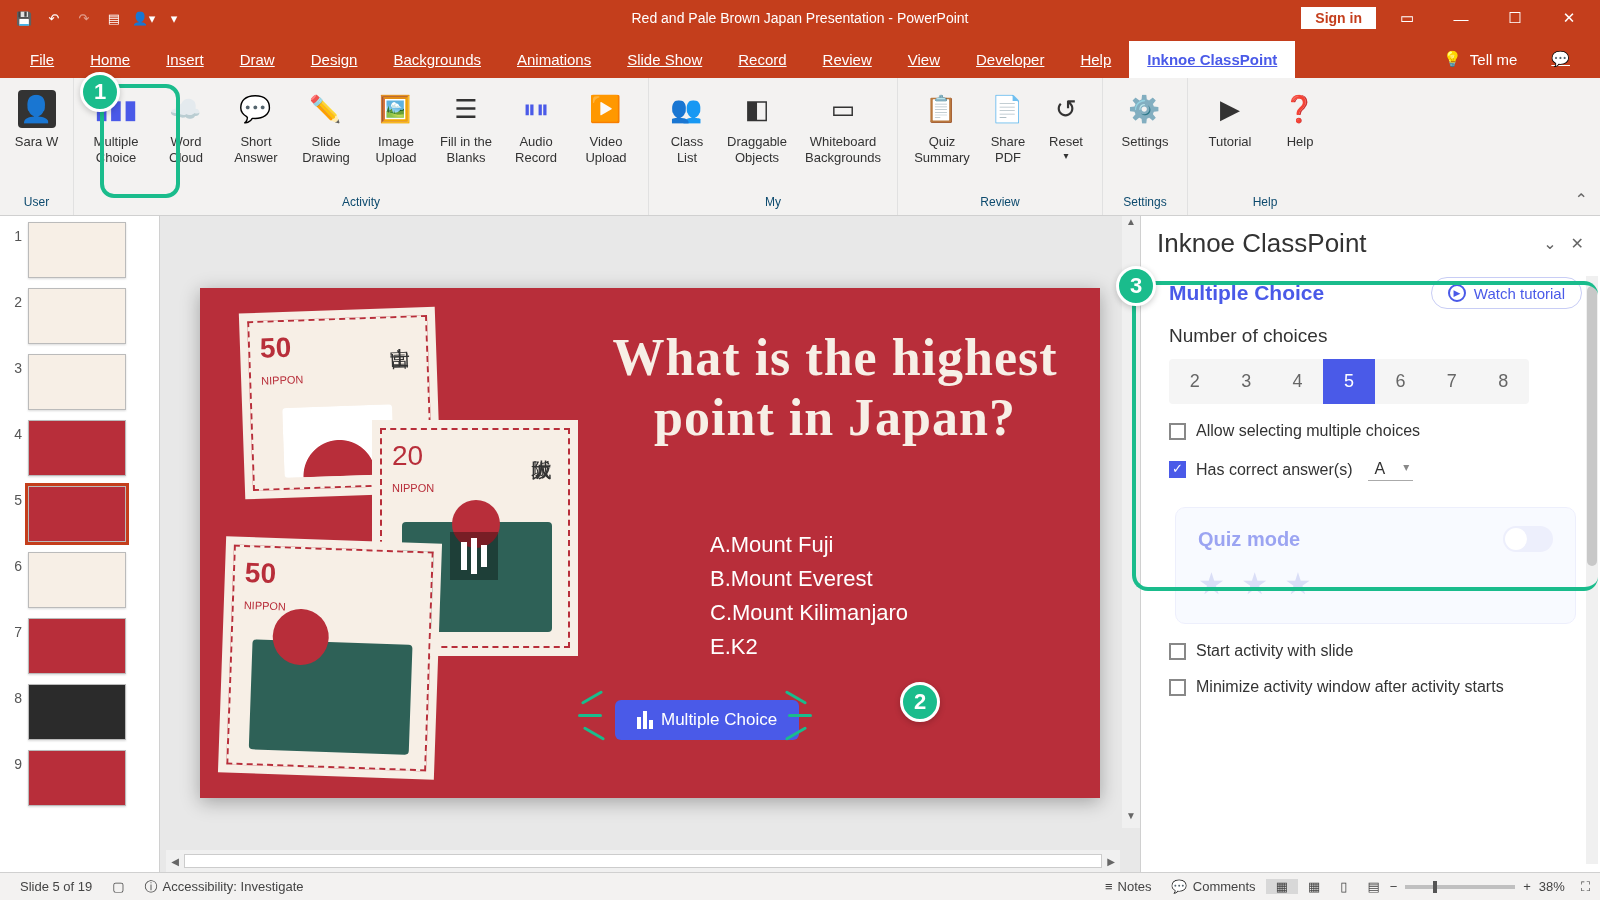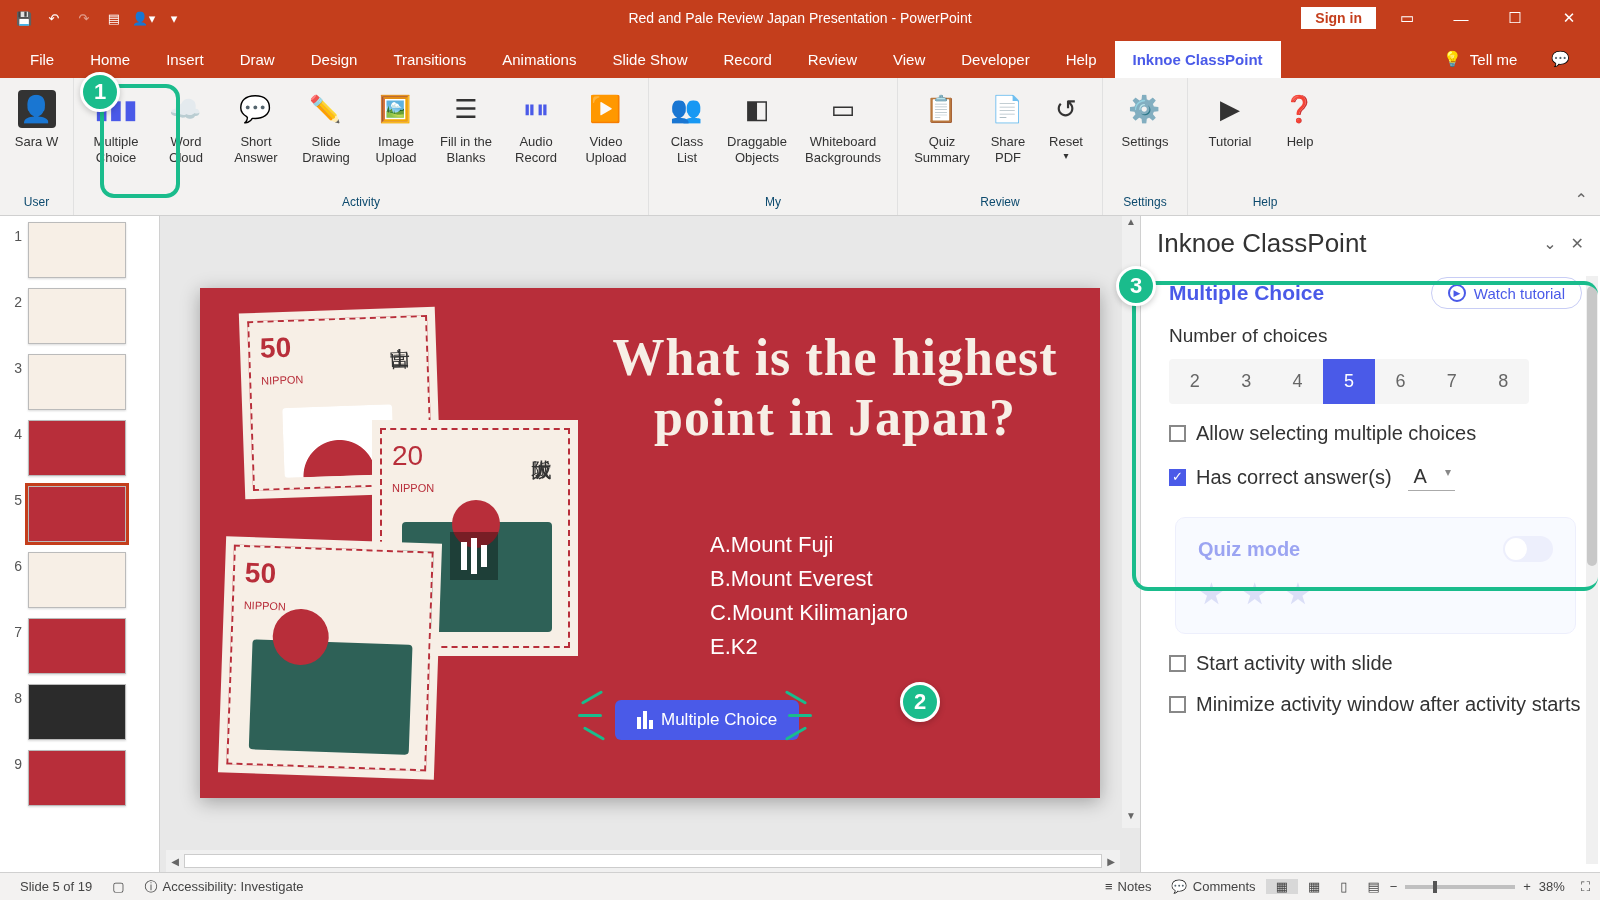--- a/index.html
+++ b/index.html
@@ -9,21 +9,21 @@
 .titlebar { height:36px; background:#c43e1c; display:flex; align-items:center; color:#fff; font-size:13px; position:relative; }
 .titlebar .qat { display:flex; gap:6px; padding:0 12px; align-items:center; }
 .titlebar .qat span { width:24px; height:24px; display:flex; align-items:center; justify-content:center; cursor:pointer; }
 .titlebar .title { position:absolute; left:50%; transform:translateX(-50%); font-size:14px; }
 .titlebar .winbtns { margin-left:auto; display:flex; align-items:center; gap:8px; padding-right:8px; }
 .titlebar .signin { background:#fff; color:#c43e1c; padding:3px 14px; font-size:14px; font-weight:600; cursor:pointer; }
 .titlebar .wbtn { width:46px; height:36px; display:flex; align-items:center; justify-content:center; font-size:15px; cursor:pointer; }
 
 
 .tabs { height:42px; background:#c43e1c; display:flex; align-items:flex-end; color:#fff; font-size:15px; padding:0 12px; }
-.tabs .tab { padding:10px 18px 10px; cursor:pointer; }
+.tabs .tab { padding:10px 18px 10px; cursor:pointer;text-decoration:underline; }
 .tabs .tab.active { background:#fff; color:#4a5ae8; font-weight:600; }
 .tabs .spacer { flex:1; }
 .tabs .tellme { display:flex; align-items:center; gap:8px; padding:10px 16px; }
 
 
 .ribbon { height:138px; background:#f3f2f1; border-bottom:1px solid #d0d0d0; display:flex; position:relative; }
 .ribbon .group { display:flex; flex-direction:column; align-items:center; justify-content:space-between; padding:6px 0 4px; border-right:1px solid #e1e1e1; }
 .ribbon .group .items { display:flex; gap:2px; padding:0 8px; flex:1; align-items:flex-start; }
 .ribbon .rbtn { display:flex; flex-direction:column; align-items:center; justify-content:flex-start; width:68px; padding:4px 2px; cursor:pointer; font-size:13px; color:#333; text-align:center; line-height:1.25; }
 .ribbon .rbtn .ico { width:38px; height:38px; margin:2px 0 6px; display:flex; align-items:center; justify-content:center; font-size:26px; }
@@ -64,21 +64,21 @@
 .pane .phdr { display:flex; align-items:center; justify-content:space-between; padding:12px 16px 8px; font-size:26px; color:#333; }
 .pane .phdr .ctl { display:flex; gap:14px; color:#666; font-size:16px; }
 .pane .body { padding:4px 18px 12px 28px; overflow-y:auto; font-size:17px; color:#333; }
 .pane .sec-title { display:flex; justify-content:space-between; align-items:center; margin:6px 0 16px; }
 .pane .sec-title .t { color:#4a5ae8; font-size:21px; font-weight:600; }
 .pane .tut { border:1px solid #c8cdf5; color:#4a5ae8; border-radius:22px; padding:6px 16px; font-size:15px; display:flex; align-items:center; gap:8px; cursor:pointer; }
 .pane .lbl { font-size:19px; margin:10px 0 12px; }
 .pane .choices { display:flex; background:#f5f5f5; border-radius:4px; overflow:hidden; width:360px; }
 .pane .choices .c { flex:1; text-align:center; padding:12px 0; font-size:18px; color:#666; cursor:pointer; }
 .pane .choices .c.sel { background:#4a5ae8; color:#fff; }
-.pane .chk { display:flex; align-items:center; gap:10px; margin:18px 0 6px; font-size:20px; }
+.pane .chk { display:flex; align-items:center; gap:10px; margin:18px 0 6px; font-size:16px; }
 .pane .chk .box { width:17px; height:17px; border:2px solid #888; display:inline-block; }
 .pane .chk .box.on { background:#4a5ae8; border-color:#4a5ae8; position:relative; }
 .pane .chk .box.on::after { content:"✓"; color:#fff; font-size:13px; position:absolute; left:1px; top:-2px; }
 .pane .ans-sel { border-bottom:1px solid #aaa; padding:2px 28px 2px 6px; margin-left:6px; position:relative; cursor:pointer; }
 .pane .ans-sel::after { content:"▾"; position:absolute; right:4px; color:#888; font-size:12px; }
 .pane .quiz { margin:26px 6px 8px; border:1px solid #dfe2fb; background:#f4f6ff; border-radius:10px; padding:18px 22px 22px; opacity:.55; }
 .pane .quiz .qh { display:flex; justify-content:space-between; align-items:center; color:#4a5ae8; font-size:20px; font-weight:600; }
 .pane .toggle { width:50px; height:26px; background:#dfe2fb; border-radius:14px; position:relative; }
 .pane .toggle::after { content:""; width:22px; height:22px; background:#fff; border-radius:50%; position:absolute; left:2px; top:2px; }
 .pane .stars { margin-top:14px; color:#bcc4f2; font-size:30px; letter-spacing:4px; }
@@ -101,37 +101,37 @@
 
 <div class="titlebar">
   <div class="qat">
     <span>💾</span>
     <span>↶</span>
     <span style="opacity:.5">↷</span>
     <span>▤</span>
     <span>👤▾</span>
     <span>▾</span>
   </div>
-  <div class="title">Red and Pale Review Japan Presentation  -  PowerPoint</div>
+  <div class="title">Red and Pale Brown Japan Presentation  -  PowerPoint</div>
   <div class="winbtns">
     <div class="signin">Sign in</div>
     <div class="wbtn">▭</div>
     <div class="wbtn">—</div>
     <div class="wbtn">☐</div>
     <div class="wbtn">✕</div>
   </div>
 </div>
 
 <div class="tabs">
   <div class="tab">File</div>
   <div class="tab">Home</div>
   <div class="tab">Insert</div>
   <div class="tab">Draw</div>
   <div class="tab">Design</div>
-  <div class="tab">Transitions</div>
+  <div class="tab">Backgrounds</div>
   <div class="tab">Animations</div>
   <div class="tab">Slide Show</div>
   <div class="tab">Record</div>
   <div class="tab">Review</div>
   <div class="tab">View</div>
   <div class="tab">Developer</div>
   <div class="tab">Help</div>
   <div class="tab active">Inknoe ClassPoint</div>
   <div class="spacer"></div>
   <div class="tellme">

